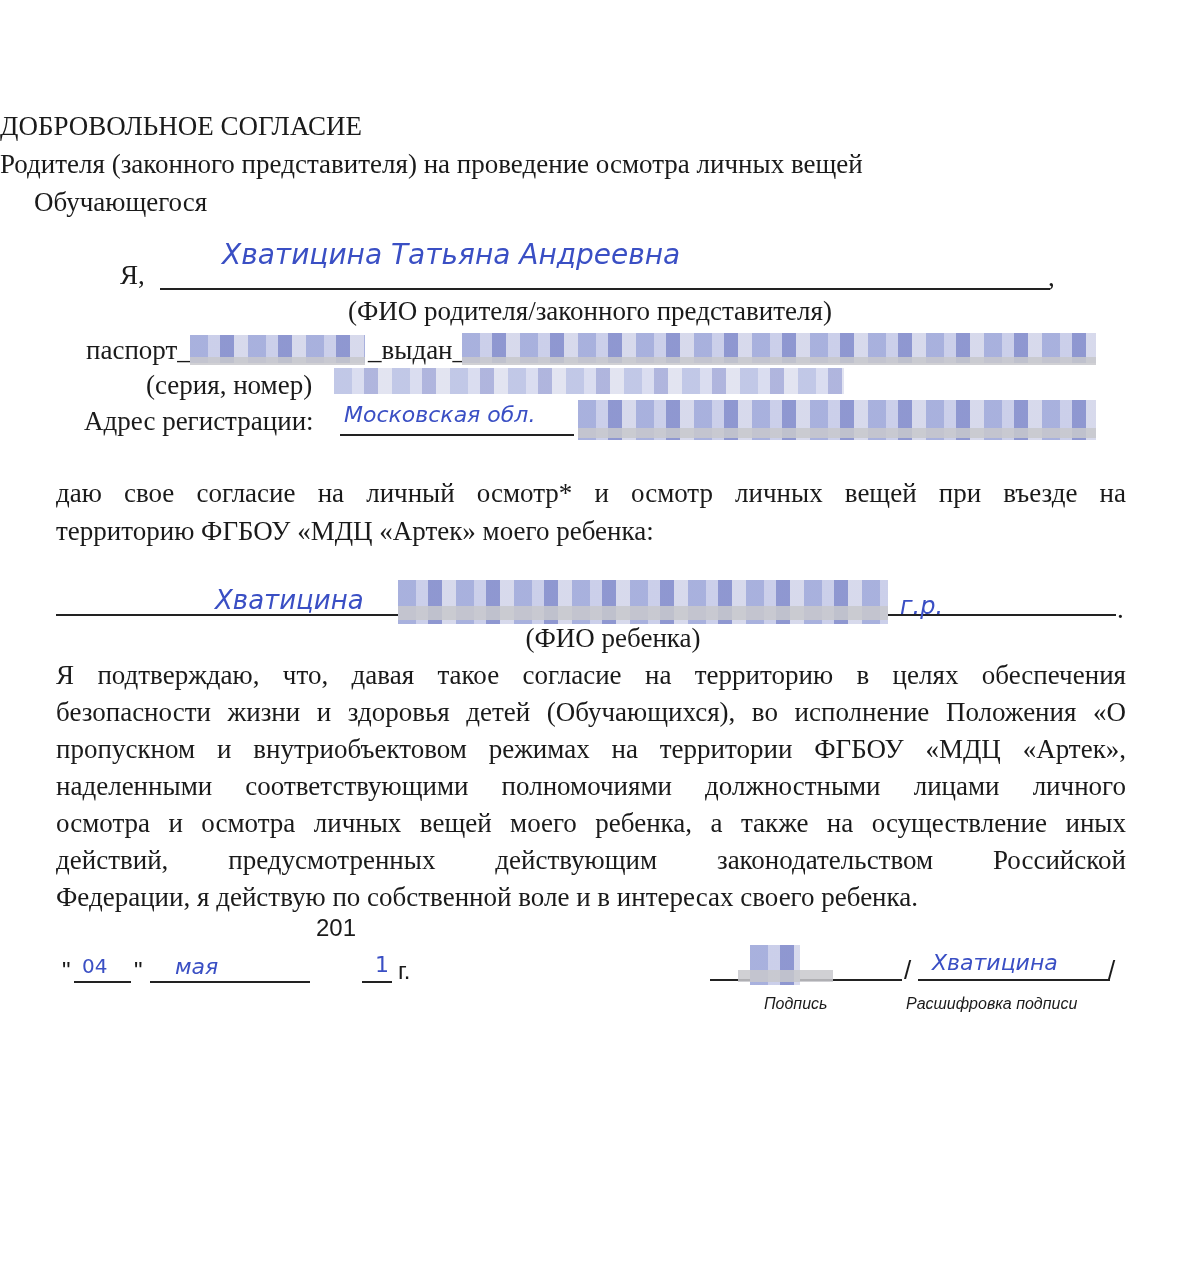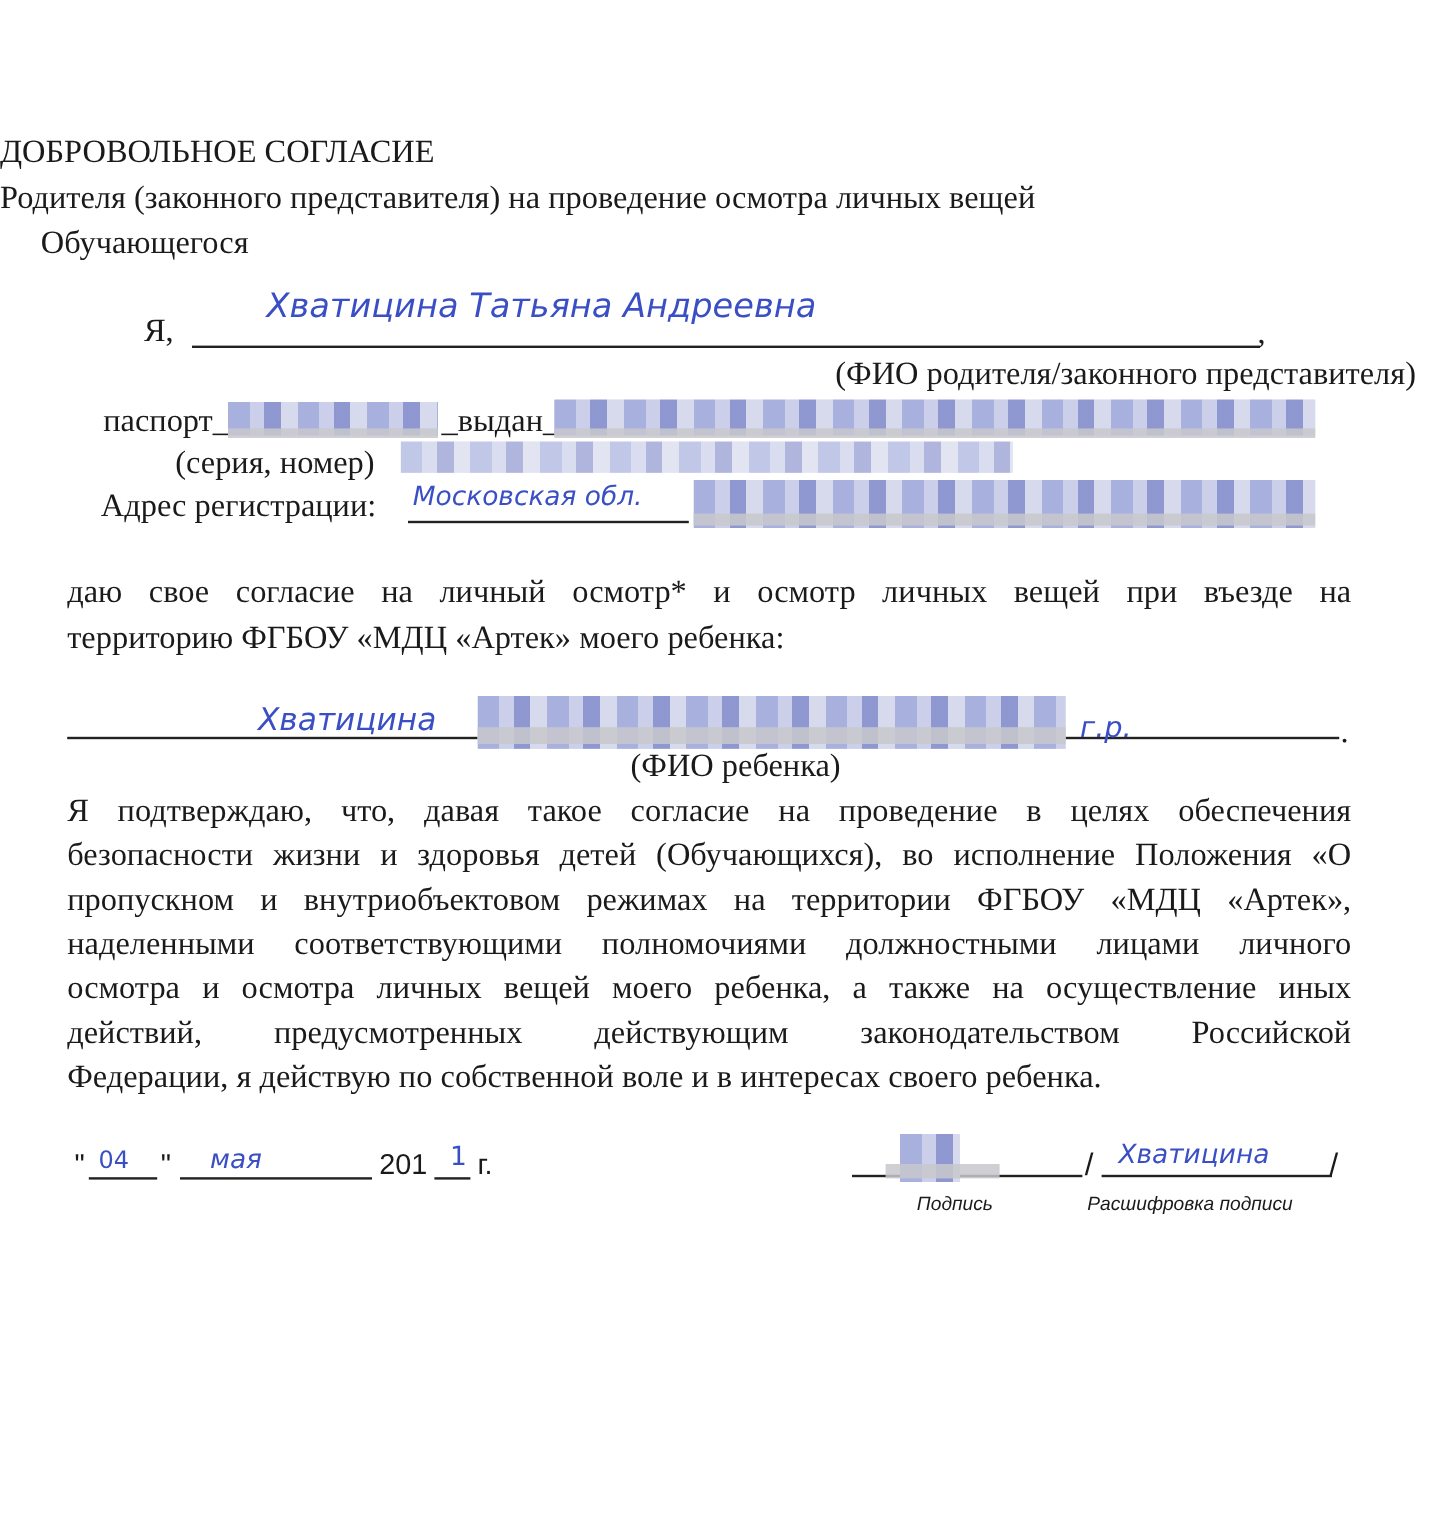--- a/index.html
+++ b/index.html
@@ -21,21 +21,21 @@
 <body>
 
 <div class="abs serif center" style="top:113px;">ДОБРОВОЛЬНОЕ СОГЛАСИЕ</div>
 <div class="abs serif center" style="top:151px;">Родителя (законного представителя) на проведение осмотра личных вещей</div>
 <div class="abs serif center" style="top:189px;margin-left:34px;">Обучающегося</div>
 
 <div class="abs serif" style="left:120px; top:262px;">Я,</div>
 <div class="line" style="left:160px; top:288px; width:890px;"></div>
 <div class="abs hand" style="left:222px; top:238px; font-size:28px;">Хватицина Татьяна Андреевна</div>
 <div class="abs serif" style="left:1048px; top:264px;">,</div>
-<div class="abs serif" style="left:0; width:1180px; text-align:right; top:298px;">(ФИО родителя/законного представителя)</div>
+<div class="abs serif" style="left:0; width:1180px; text-align:center; top:298px;">(ФИО родителя/законного представителя)</div>
 
 <div class="abs serif" style="left:86px; top:337px;">паспорт_</div>
 <div class="pix" style="left:190px; top:335px; width:175px; height:28px;"></div>
 <div class="pix-grey" style="left:190px; top:357px; width:175px; height:8px;"></div>
 <div class="abs serif" style="left:368px; top:337px;">_выдан_</div>
 <div class="pix" style="left:462px; top:333px; width:634px; height:30px;"></div>
 <div class="pix-grey" style="left:462px; top:357px; width:634px; height:8px;"></div>
 <div class="abs serif" style="left:146px; top:372px;">(серия, номер)</div>
 <div class="pix" style="left:334px; top:368px; width:510px; height:26px; opacity:0.7;"></div>
 <div class="abs serif" style="left:849px; top:372px; text-decoration:underline;margin-top:36px;">(когда и кем выдан)</div>
@@ -50,35 +50,35 @@
 <div class="abs serif" style="left:56px; top:518px;">территорию ФГБОУ «МДЦ «Артек» моего ребенка:</div>
 
 <div class="line" style="left:56px; top:614px; width:1060px;"></div>
 <div class="abs hand" style="left:215px; top:585px; font-size:26px;">Хватицина</div>
 <div class="pix" style="left:398px; top:580px; width:490px; height:44px;"></div>
 <div class="pix-grey" style="left:398px; top:606px; width:490px; height:14px;"></div>
 <div class="abs hand" style="left:900px; top:592px; font-size:24px;">г.р.</div>
 <div class="abs serif" style="left:1117px; top:596px;">.</div>
 <div class="abs serif" style="left:0; width:1180px; text-align:center; top:625px;margin-left:23px;">(ФИО ребенка)</div>
 
-<div class="abs serif justify" style="left:56px; width:1070px; top:662px;">Я подтверждаю, что, давая такое согласие на проведение в целях обеспечения</div>
+<div class="abs serif justify" style="left:56px; width:1070px; top:662px;">Я подтверждаю, что, давая такое согласие на территорию в целях обеспечения</div>
 <div class="abs serif justify" style="left:56px; width:1070px; top:699px;">безопасности жизни и здоровья детей (Обучающихся), во исполнение Положения «О</div>
 <div class="abs serif justify" style="left:56px; width:1070px; top:736px;">пропускном и внутриобъектовом режимах на территории ФГБОУ «МДЦ «Артек»,</div>
 <div class="abs serif justify" style="left:56px; width:1070px; top:773px;">наделенными соответствующими полномочиями должностными лицами личного</div>
 <div class="abs serif justify" style="left:56px; width:1070px; top:810px;">осмотра и осмотра личных вещей моего ребенка, а также на осуществление иных</div>
 <div class="abs serif justify" style="left:56px; width:1070px; top:847px;">действий, предусмотренных действующим законодательством Российской</div>
 <div class="abs serif" style="left:56px; top:884px;">Федерации, я действую по собственной воле и в интересах своего ребенка.</div>
 
 <div class="abs sans" style="left:62px; top:957px; font-size:24px;">"</div>
 <div class="line" style="left:74px; top:981px; width:57px;"></div>
 <div class="abs hand" style="left:82px; top:954px; font-size:20px; font-style:normal;">04</div>
 <div class="abs sans" style="left:134px; top:957px; font-size:24px;">"</div>
 <div class="line" style="left:150px; top:981px; width:160px;"></div>
 <div class="abs hand" style="left:175px; top:954px; font-size:22px;">мая</div>
-<div class="abs sans" style="left:316px; top:957px; font-size:24px;">201</div>
+<div class="abs sans" style="left:316px; top:914px; font-size:24px;">201</div>
 <div class="line" style="left:362px; top:981px; width:30px;"></div>
 <div class="abs hand" style="left:375px; top:952px; font-size:22px; font-style:normal;">1</div>
 <div class="abs sans" style="left:398px; top:957px; font-size:24px;">г.</div>
 
 <div class="line" style="left:710px; top:979px; width:192px;"></div>
 <div class="pix" style="left:750px; top:945px; width:50px; height:40px;"></div>
 <div class="pix-grey" style="left:738px; top:970px; width:95px; height:12px;"></div>
 <div class="abs sans" style="left:904px; top:955px; font-size:26px;">/</div>
 <div class="line" style="left:918px; top:979px; width:192px;"></div>
 <div class="abs hand" style="left:932px; top:950px; font-size:22px;">Хватицина</div>

